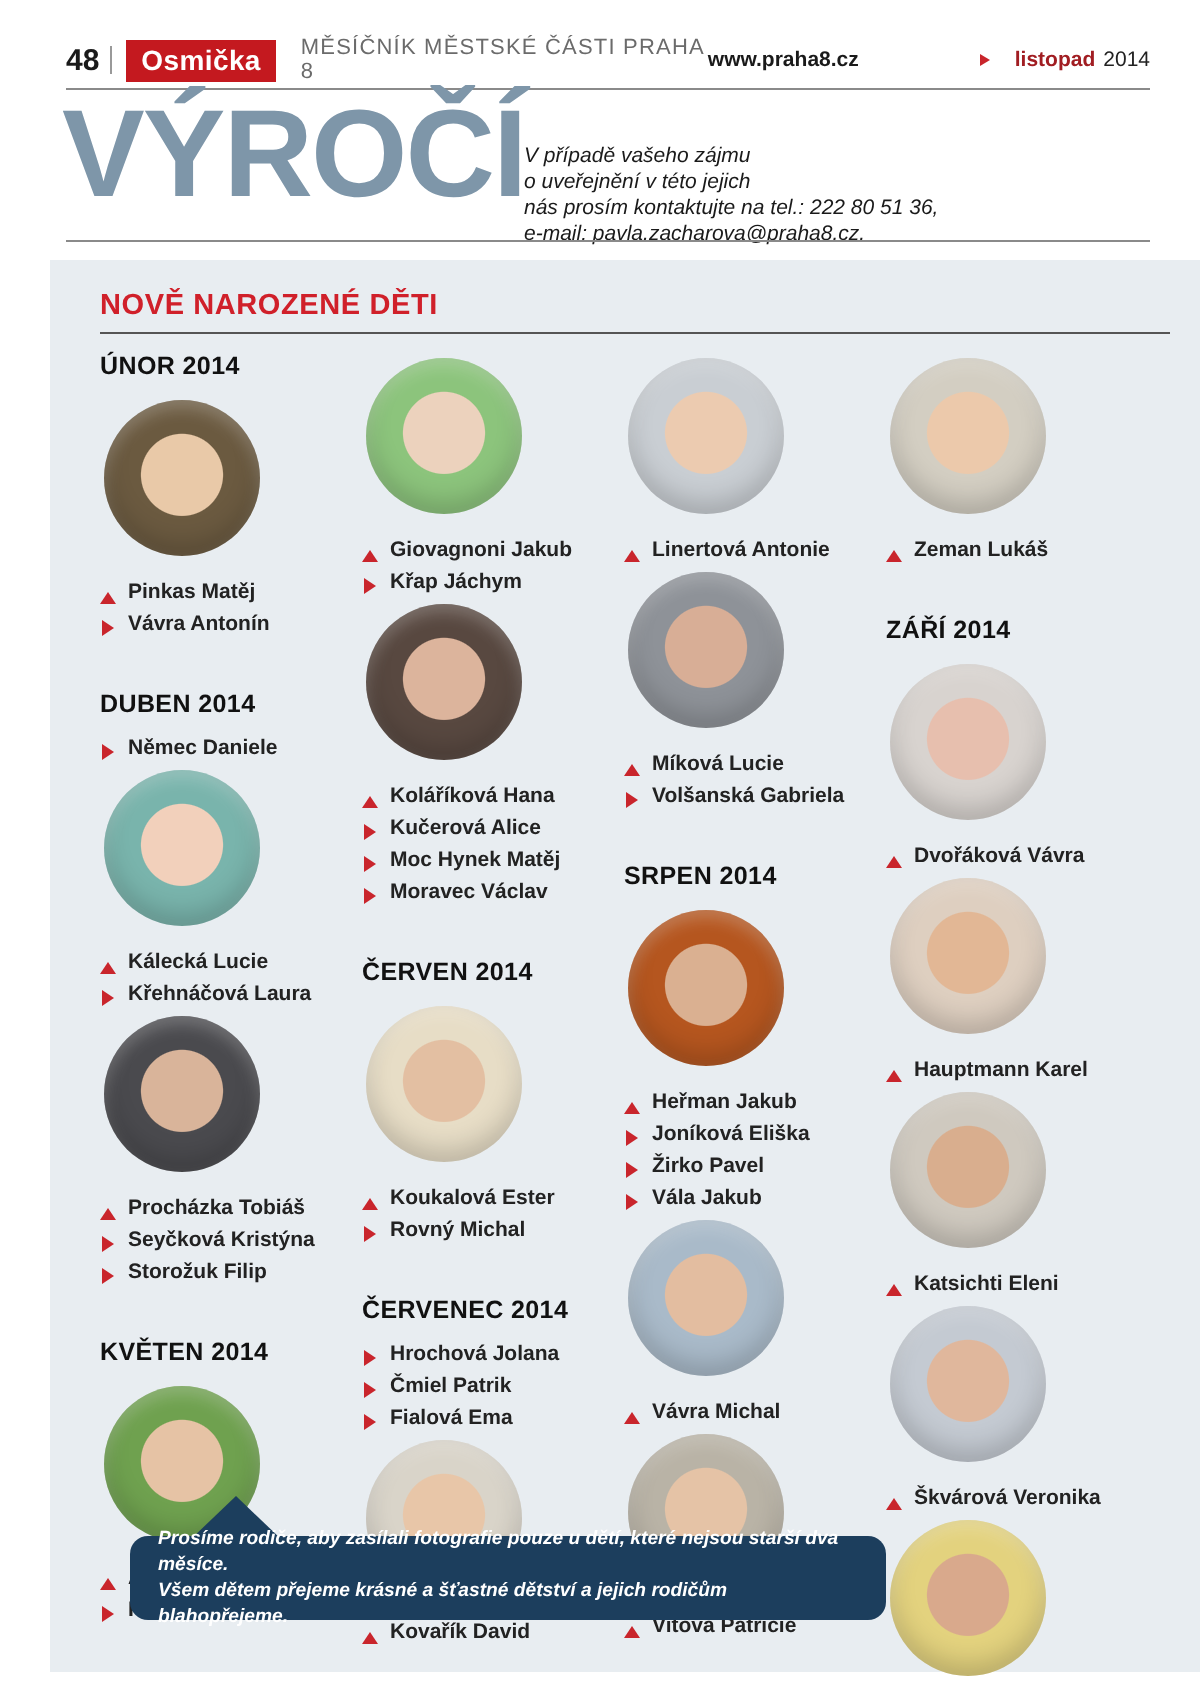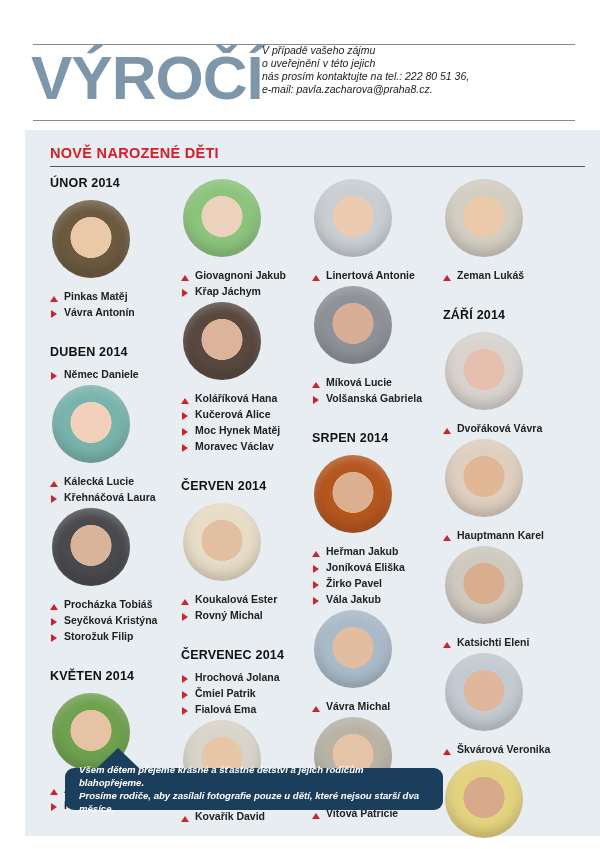--- a/index.html
+++ b/index.html
@@ -19,21 +19,21 @@
   .issue { display:flex; align-items:center; margin-left:60px; font-size:10.5px; }
   .issue .m { font-weight:bold; color:#a11d22; margin:0 4px 0 5px; }
   .issue .y { color:#222; }
   .hrule { position:absolute; left:33px; right:25px; height:1px; background:#8a8a8a; }
   .hrule.r1 { top:44px; }
   .hrule.r2 { top:120px; }
 
   
   .masthead-title { position:absolute; left:31px; top:44px; font-size:62px; font-weight:bold;
                     color:#7e96a9; letter-spacing:-1px; line-height:1.1; }
-  .contact { position:absolute; left:262px; top:44px; font-style:italic; font-size:10.5px;
+  .contact { position:absolute; left:262px; top:72px; font-style:italic; font-size:10.5px;
              color:#1a1a1a; line-height:13px; }
 
   
   .panel { position:absolute; left:25px; top:130px; width:578px; height:706px;
            background:#e8edf1; }
   .section-head { position:absolute; left:25px; top:15px; font-size:14.5px; font-weight:bold;
                   color:#d0202a; letter-spacing:.3px; }
   .section-rule { position:absolute; left:25px; right:18px; top:36px; height:1px; background:#555; }
 
   .columns { position:absolute; left:25px; right:6px; top:44px; bottom:0;
@@ -60,20 +60,32 @@
   .banner-line { font-size:9.6px; font-style:italic; font-weight:bold; line-height:13px; }
   .banner-tri { position:absolute; left:70px; bottom:66px; width:0; height:0;
                 border-left:23px solid transparent; border-right:23px solid transparent;
                 border-bottom:22px solid #1c3e5d; }
 </style>
 </head>
 <body>
 
 <div class="page">
 
+  <div class="topbar">
+    <span class="page-num">48</span>
+    <span class="vbar"></span>
+    <span class="brand-box">Osmička</span>
+    <span class="subtitle">MĚSÍČNÍK MĚSTSKÉ ČÁSTI PRAHA 8</span>
+    <span class="site">www.praha8.cz</span>
+    <span class="issue">
+      <span class="tri-right"></span>
+      <span class="m">listopad</span>
+      <span class="y">2014</span>
+    </span>
+  </div>
   <div class="hrule r1"></div>
 
   <div class="masthead-title">VÝROČÍ</div>
   <div class="contact">
     <div>V případě vašeho zájmu</div>
     <div>o uveřejnění v této jejich</div>
     <div>nás prosím kontaktujte na tel.: 222 80 51 36,</div>
     <div>e-mail: pavla.zacharova@praha8.cz.</div>
   </div>
   <div class="hrule r2"></div>
@@ -263,18 +275,18 @@
           <div class="name-row">
             <span class="tri-up"></span>
             <span class="name-text">Majer Tobiáš</span>
           </div>
           <div class="name-row"></div>
         </div>
       </div>
 
     <div class="banner-tri"></div>
     <div class="banner">
+      <div class="banner-line">Prosíme rodiče, aby zasílali fotografie pouze u dětí, které nejsou starší dva měsíce.</div>
       <div class="banner-line">Všem dětem přejeme krásné a šťastné dětství a jejich rodičům blahopřejeme.</div>
-      <div class="banner-line">Prosíme rodiče, aby zasílali fotografie pouze u dětí, které nejsou starší dva měsíce.</div>
     </div>
   </div>
 
 </div>
 
 </body></html>

